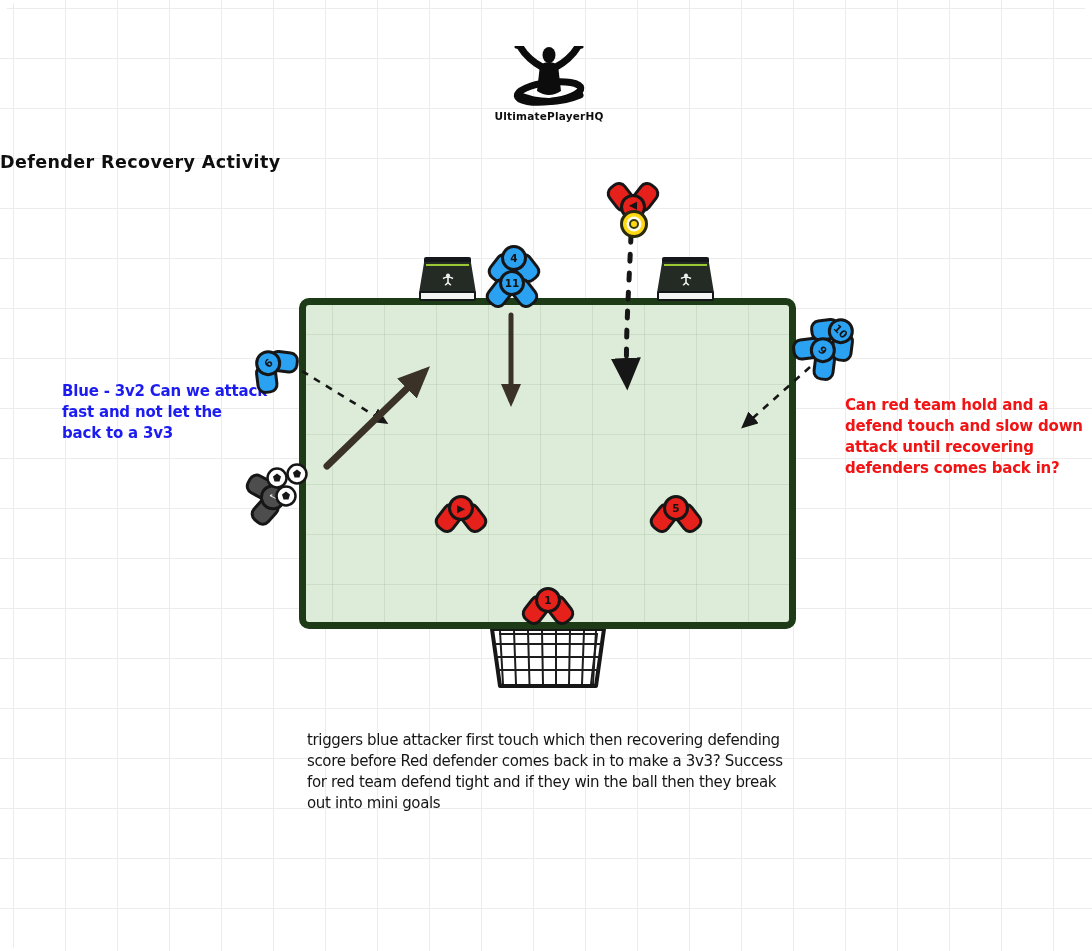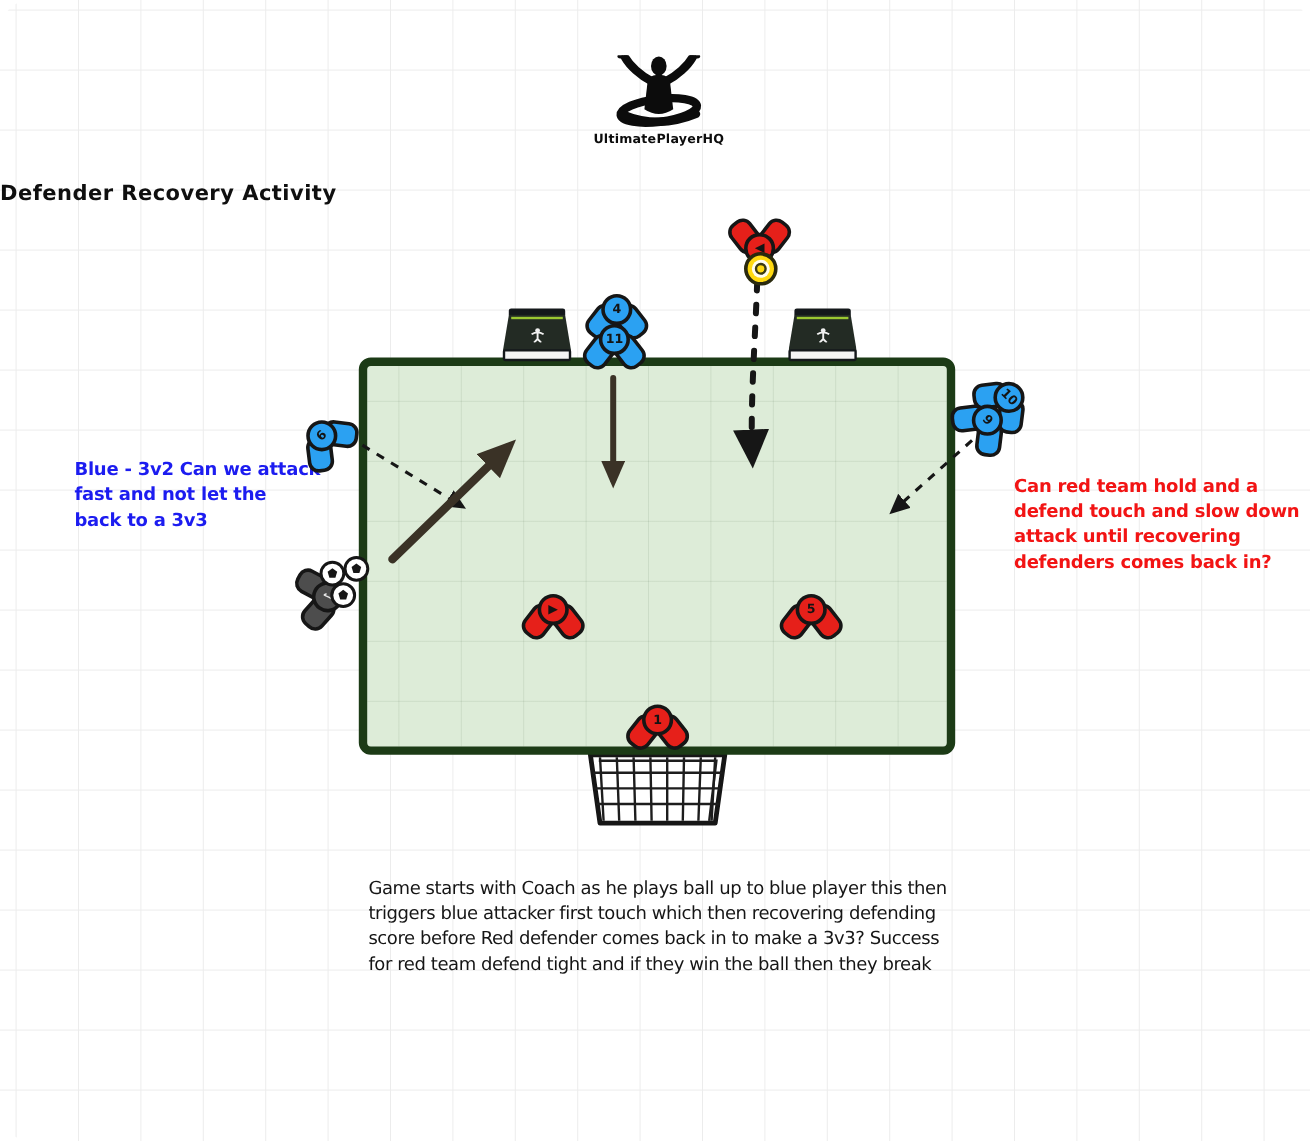--- a/index.html
+++ b/index.html
@@ -220,19 +220,19 @@
   </div>
 
   <div class="note note-red">
     <div>Can red team hold and a</div>
     <div>defend touch and slow down</div>
     <div>attack until recovering</div>
     <div>defenders comes back in?</div>
   </div>
 
   <div class="desc">
-    <div>Game starts with Coach as he plays ball up to blue player this then</div>
     <div>triggers blue attacker first touch which then recovering defending</div>
     <div>score before Red defender comes back in to make a 3v3? Success</div>
     <div>for red team defend tight and if they win the ball then they break</div>
+    <div>out into mini goals</div>
   </div>
 
 </div>
 
 </body></html>

